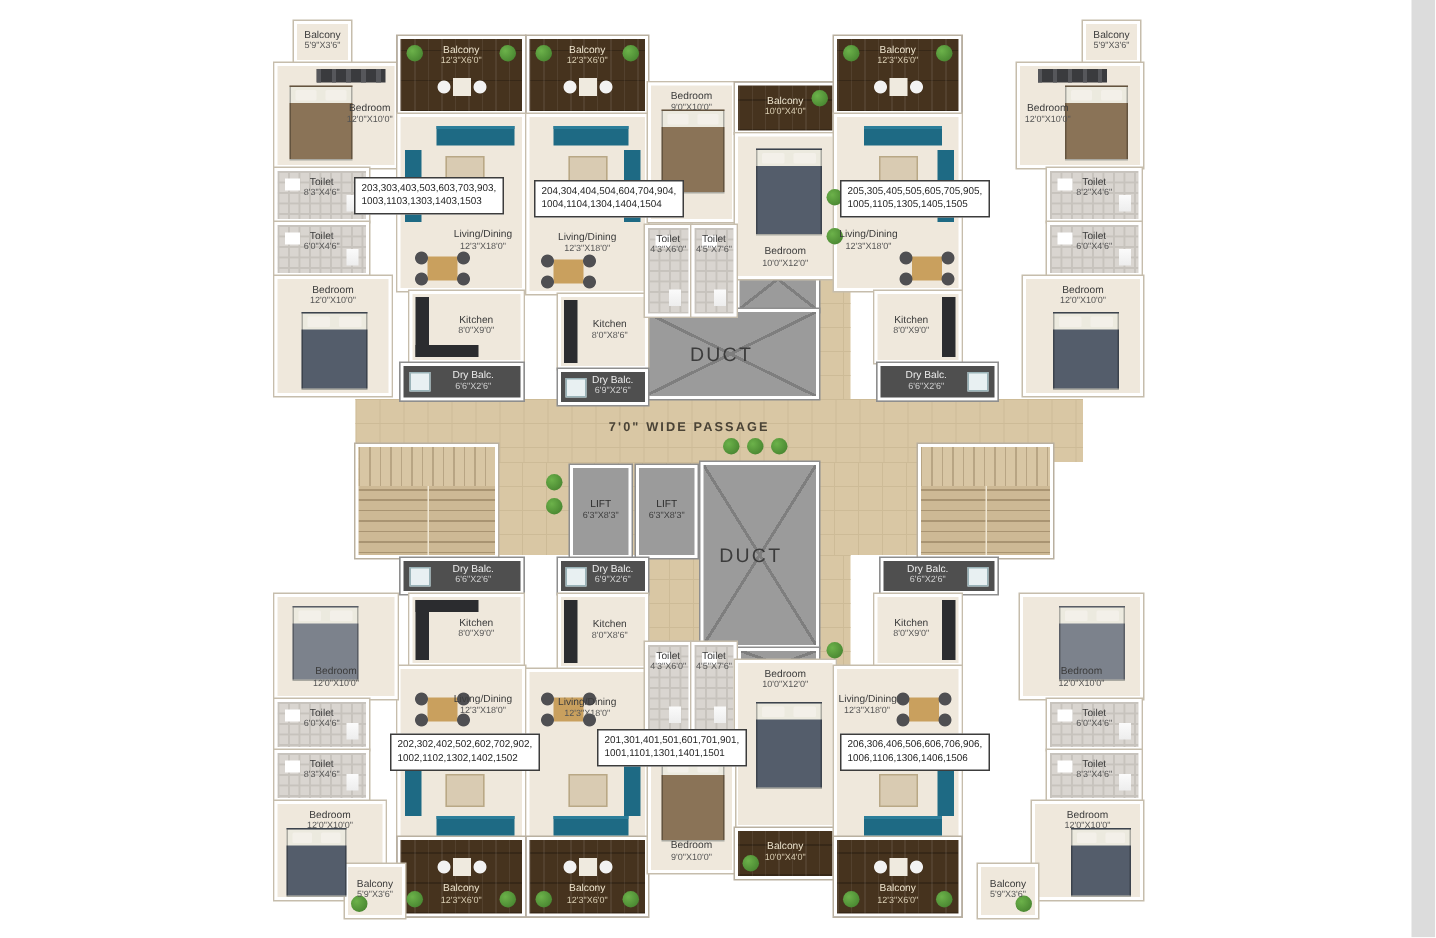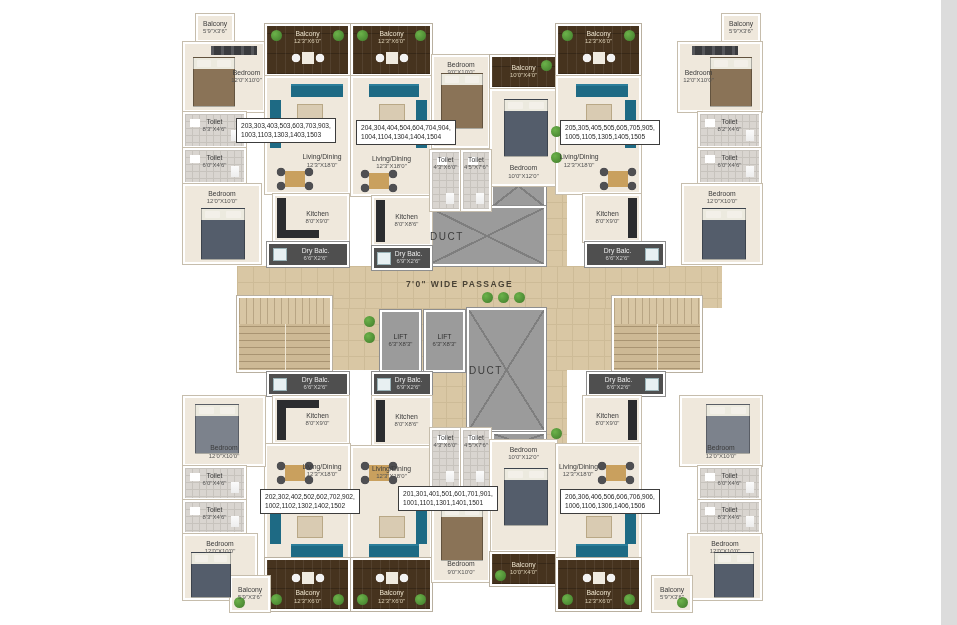--- a/index.html
+++ b/index.html
@@ -32,21 +32,21 @@
   .rlabel{position:absolute;left:1px;right:1px;top:50%;transform:translateY(-50%);
           text-align:center;line-height:1.25;color:#3b3b3b;pointer-events:none;z-index:4}
   .rn{display:block;font-size:6.8px}
   .rd{display:block;font-size:6px;color:#555}
   .wood .rlabel{color:#eee4cd}.wood .rd{color:#d9cdb2}
   .dry .rlabel{color:#ececec}.dry .rd{color:#cfcfcf}
   .lift .rlabel{color:#2e2e2e}.lift .rd{color:#3d3d3d}
   .lt{top:4px;transform:none}.lb{top:auto;bottom:4px;transform:none}
   .l68{top:66%;transform:none}.l18{top:15%;transform:none}
   .dlabel{position:absolute;left:0;right:12px;top:50%;transform:translateY(-50%);
-          font-size:10px;letter-spacing:1.5px;color:#3c3c3c;z-index:4}
+          text-align:center;font-size:13px;letter-spacing:1.5px;color:#3c3c3c;z-index:4}
   .plabel{position:absolute;left:0;right:40px;top:13px;text-align:center;font-size:8.5px;
           letter-spacing:1.4px;color:#4a4336;font-weight:bold}
   .ubox{position:absolute;background:#fff;border:1px solid #3c3c3c;padding:3px 4px;z-index:6;
         font-size:6.6px;line-height:1.3;color:#1f1f1f;white-space:nowrap}
   .ubox span{display:block}
   
   .ward{position:absolute;background:#3a3b3e;z-index:1;
         background-image:repeating-linear-gradient(90deg,#56575b 0 3px,transparent 3px 10px)}
   .bed{position:absolute;z-index:1;border:1px solid rgba(0,0,0,.28)}
   .bed::before,.bed::after{content:"";position:absolute;top:2px;width:35%;height:7px;background:#f3f0e9;border-radius:1px}

